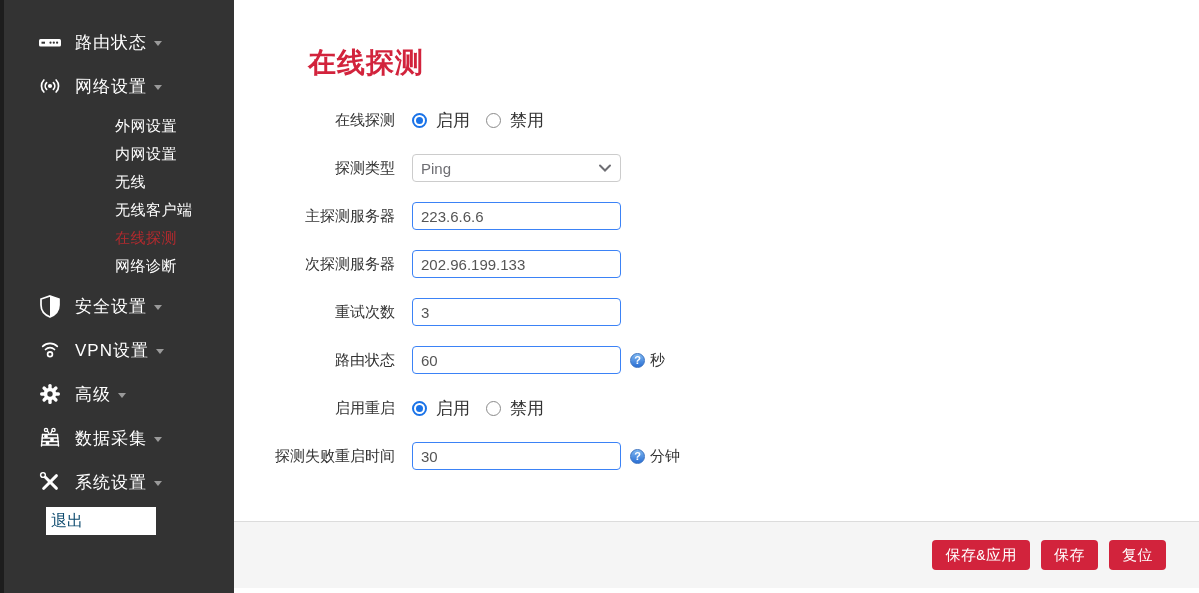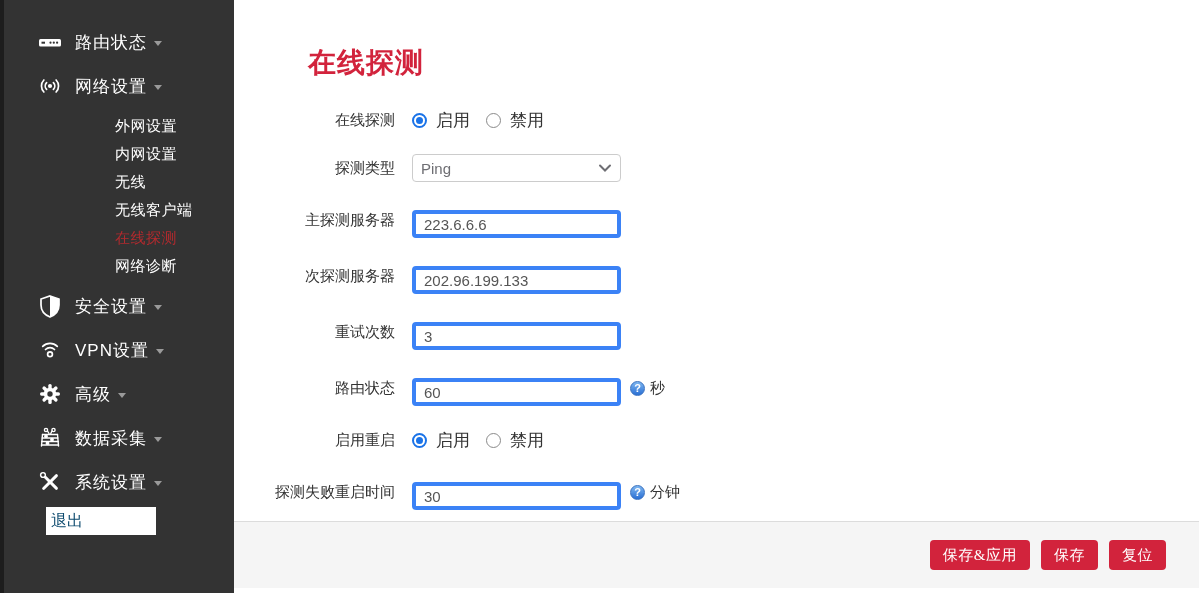--- a/index.html
+++ b/index.html
@@ -108,29 +108,28 @@
     flex-shrink: 0;
   }
   .form-field {
     margin-left: 17px;
     display: flex;
     align-items: center;
   }
   .text-input {
     width: 209px;
     height: 28px;
-    border: 4px solid #3b82f6;
+    border: 1px solid #3b82f6;
     border-radius: 4px;
     padding: 0 8px;
     font-size: 15px;
     color: #555555;
     font-family: "Liberation Sans", sans-serif;
     outline: none;
     background: #fff;
-    margin-top: 8px;
   }
   .select-box {
     width: 209px;
     height: 28px;
     border: 1px solid #cccccc;
     border-radius: 4px;
     padding: 0 8px;
     font-size: 15px;
     color: #6e6e73;
     display: flex;
@@ -190,21 +189,21 @@
   .footer .btn {
     height: 30px;
     background: #d2233c;
     border: none;
     border-radius: 4px;
     color: #ffffff;
     font-size: 15px;
     padding: 0 13px;
     margin-left: 11px;
     cursor: pointer;
-    font-family: Liberation Serif, serif;
+    font-family: Liberation Mono, monospace;
     letter-spacing: 0.5px;
   }
   .bottom-strip { height: 5px; background: #ffffff; }
 </style>
 </head>
 <body>
 
 <nav class="sidebar">
 
   <div class="nav-item">

